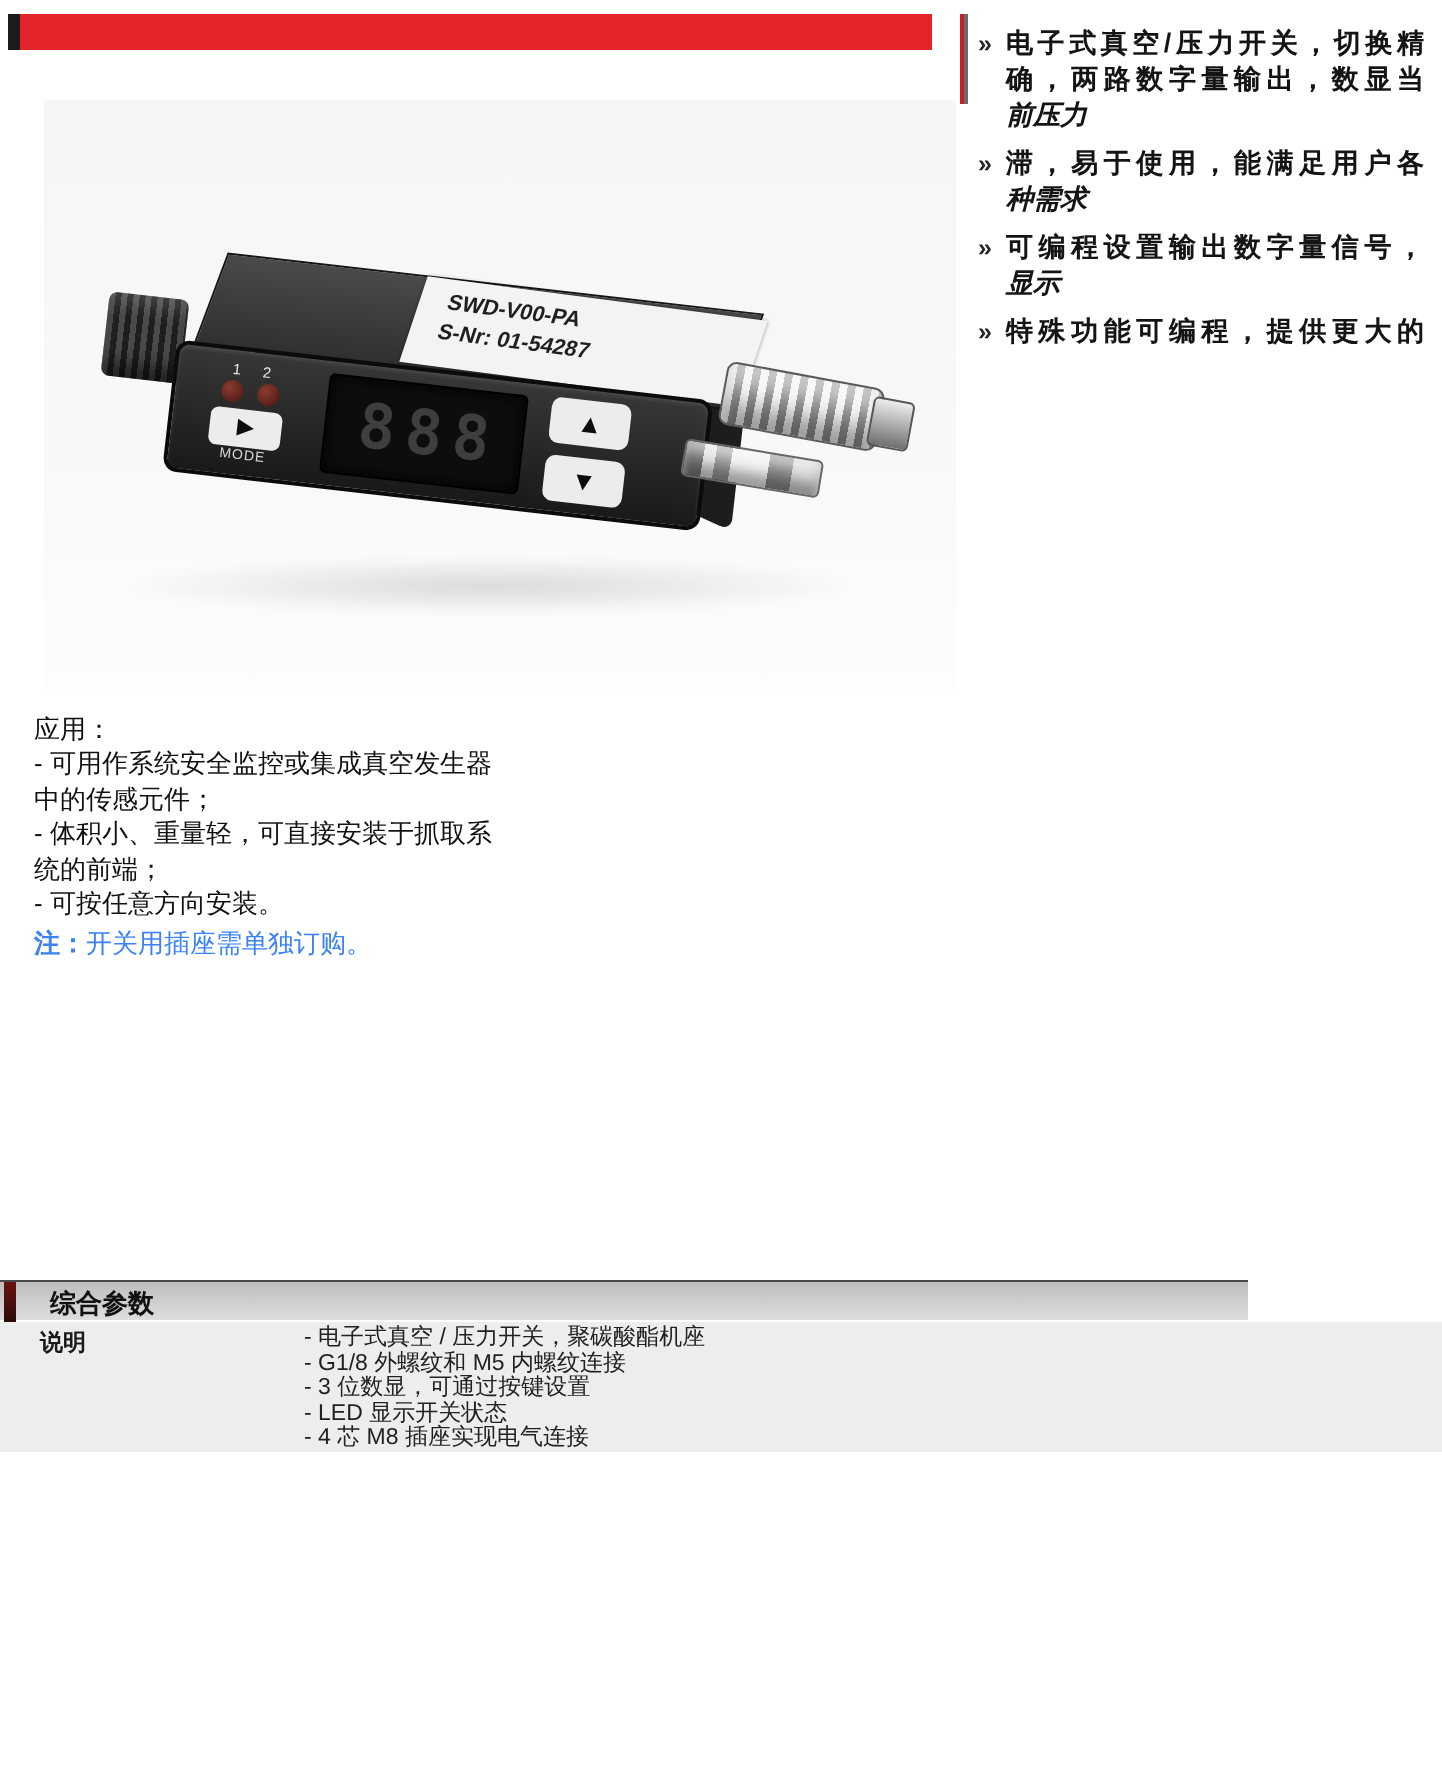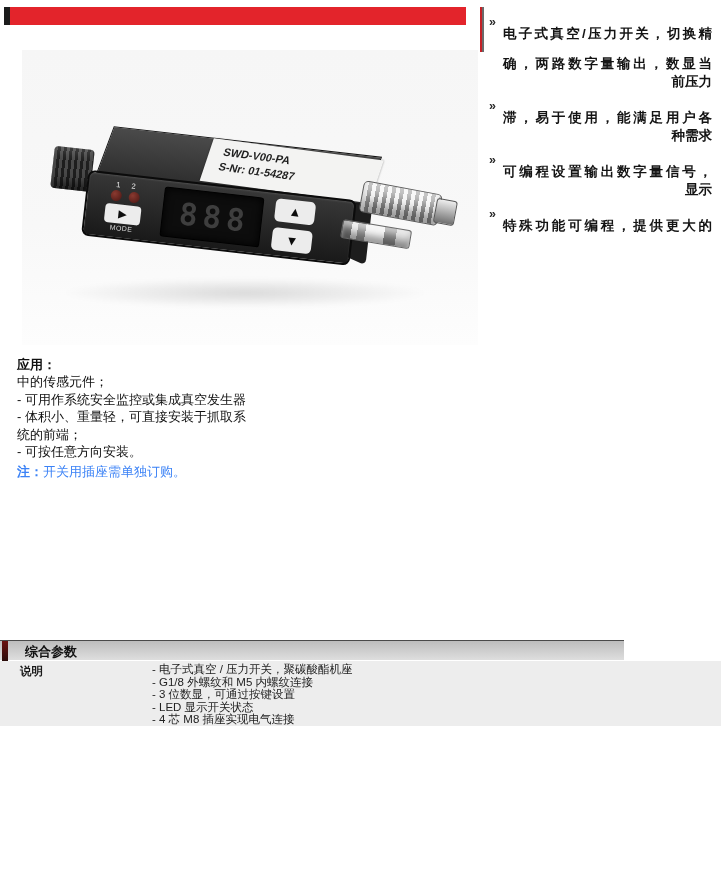--- a/index.html
+++ b/index.html
@@ -12,22 +12,22 @@
   .topbar-black{position:absolute;left:4px;top:7px;width:6px;height:18px;background:#1c1c1c;}
   .topbar-red{position:absolute;left:10px;top:7px;width:456px;height:18px;background:#e3242b;}
   .col-divider{position:absolute;left:480px;top:7px;width:4px;height:45px;
     background:linear-gradient(90deg,#c42127 0 50%,#6a6a6a 50% 100%);}
   
   .features{position:absolute;left:489px;top:13px;width:223px;font-weight:bold;
     font-size:13.5px;line-height:18px;color:#141414;}
   .feature{display:flex;margin-bottom:6px;}
   .feature .marker{flex:none;width:14px;font-size:12.5px;color:#2a2a2a;}
   .feature .ftext{flex:1;}
-  .fl{text-align:justify;text-align-last:justify;margin-top:12px;}
-  .fl-last{text-align:right;text-align-last:auto;}
+  .fl{text-align:justify;text-align-last:justify;}
+  .fl-last{text-align:left;text-align-last:auto;font-style:italic;}
   
   .photo-box{position:absolute;left:22px;top:50px;width:456px;height:295px;
     background:linear-gradient(180deg,#f6f6f6 0%,#f8f8f8 60%,#fdfdfd 100%);}
   .dev-shadow{position:absolute;left:38px;top:228px;width:370px;height:30px;
     background:radial-gradient(ellipse at center,rgba(0,0,0,0.13),rgba(0,0,0,0) 70%);filter:blur(2px);}
   .device{position:absolute;left:64px;top:90px;width:290px;height:120px;transform:rotate(6.5deg);}
   .dev-side-right{position:absolute;left:250px;top:8px;width:36px;height:96px;
     background:#1d1d1d;border-radius:6px;transform:skewY(18deg);}
   .dev-top{position:absolute;left:14px;top:0;width:268px;height:48px;
     background:linear-gradient(180deg,#4a4a4a,#2e2e2e);transform:skewX(-14deg);
@@ -61,21 +61,21 @@
     border-radius:5px;border:1px solid #5a5a5a;z-index:4;
     box-shadow:inset 0 10px 8px rgba(255,255,255,0.5), inset 0 -10px 10px rgba(0,0,0,0.35);}
   .conn-tip{position:absolute;right:-17px;top:3px;width:19px;height:23px;border-radius:3px;
     background:linear-gradient(180deg,#ededed,#6f6f6f);border:1px solid #555;}
   .conn-barb{position:absolute;left:258px;top:68px;width:68px;height:17px;transform:rotate(3deg);
     border-radius:3px;z-index:4;border:1px solid #666;
     background:linear-gradient(90deg,#7a7a7a 0 9px,#e2e2e2 9px 15px,#9a9a9a 15px 23px,#efefef 23px 42px,#8a8a8a 42px 54px,#d5d5d5 54px 100%);
     box-shadow:inset 0 5px 5px rgba(255,255,255,0.5), inset 0 -6px 6px rgba(0,0,0,0.35);}
   
   .app-block{position:absolute;left:17px;top:356px;width:330px;font-size:13px;line-height:17.4px;color:#111;}
-  .app-title{font-weight:bold;}
+  .app-title{font-weight:normal;}
   .note-line{position:absolute;left:17px;top:463px;font-size:13px;color:#3b82f6;}
   .note-line b{font-weight:bold;}
   
   .spec-header{position:absolute;left:0;top:640px;width:624px;height:20px;
     background:linear-gradient(180deg,#bdbdbd,#dedede);border-top:1px solid #4a4a4a;box-sizing:border-box;}
   .spec-accent{position:absolute;left:2px;top:0;width:6px;height:20px;
     background:linear-gradient(180deg,#6b1210,#2a0c0a);}
   .spec-title{position:absolute;left:25px;top:0;font-size:13px;font-weight:bold;line-height:21px;color:#111;}
   .spec-body{position:absolute;left:0;top:661px;width:721px;height:65px;background:#ededed;}
   .spec-label{position:absolute;left:20px;top:3px;font-size:11.5px;font-weight:bold;color:#1a1a1a;}
@@ -158,22 +158,22 @@
     </div>
     <div class="conn-m8">
       <div class="conn-tip"></div>
     </div>
     <div class="conn-barb"></div>
   </div>
 </div>
 
 <div class="app-block">
   <div class="app-title">应用：</div>
+  <div>- 可用作系统安全监控或集成真空发生器</div>
   <div>中的传感元件；</div>
-  <div>- 可用作系统安全监控或集成真空发生器</div>
   <div>- 体积小、重量轻，可直接安装于抓取系</div>
   <div>统的前端；</div>
   <div>- 可按任意方向安装。</div>
 </div>
 
 <div class="note-line">
   <b>注：</b><span>开关用插座需单独订购。</span>
 </div>
 
 <div class="spec-header">

